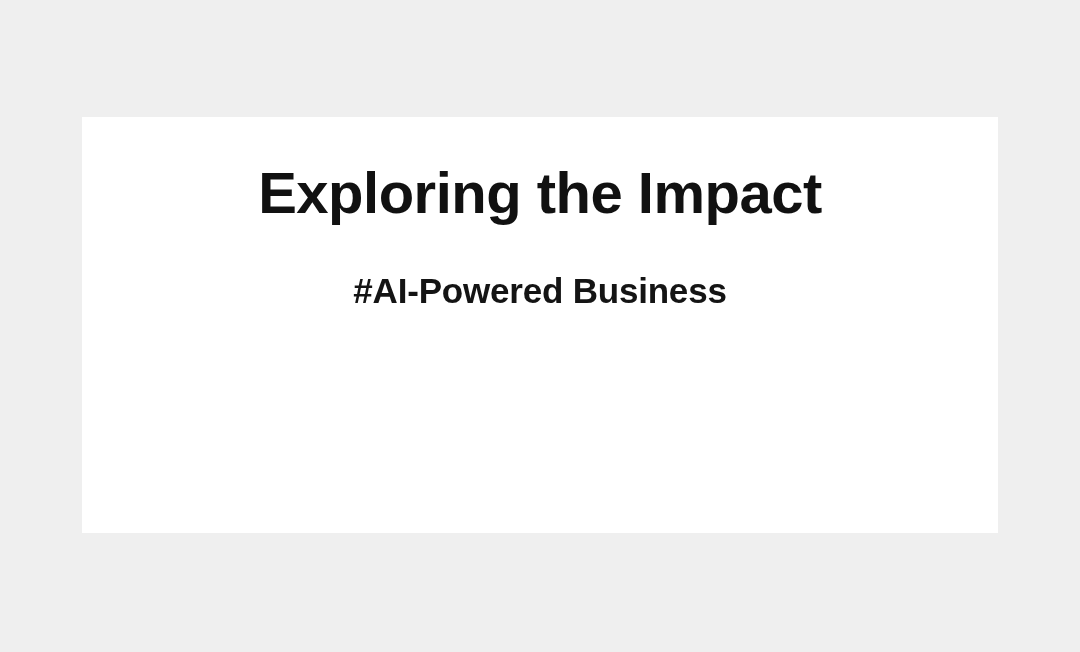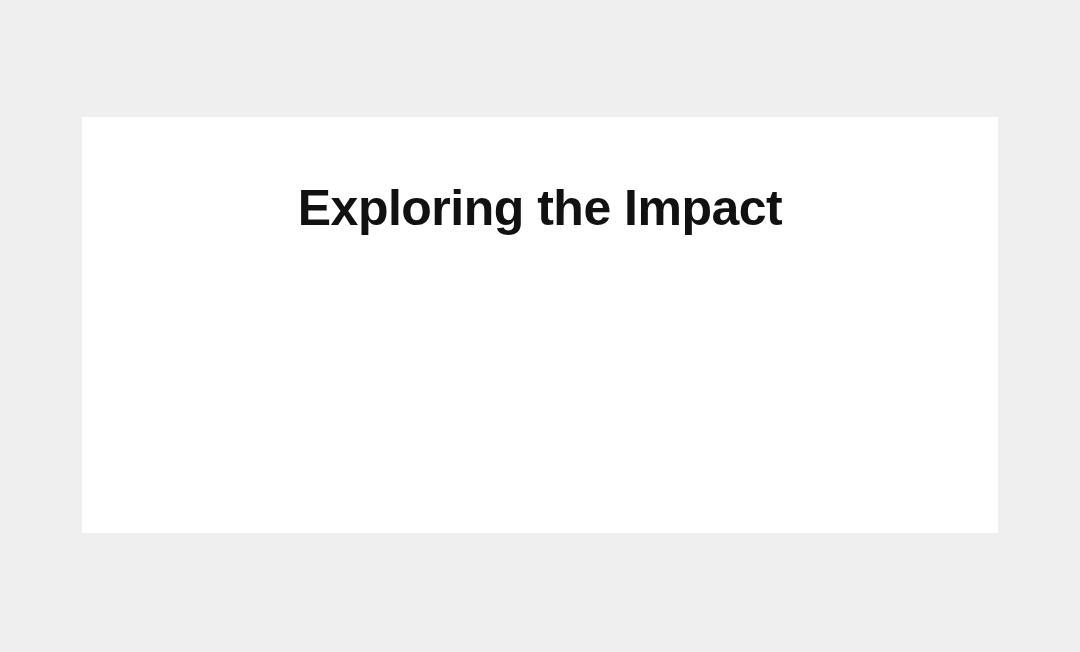--- a/index.html
+++ b/index.html
@@ -29,28 +29,28 @@
     height: 416px;
     background: #ffffff;
     box-sizing: border-box;
     display: flex;
     flex-direction: column;
     align-items: center;
     justify-content: flex-start;
   }
 
   .headline {
-    margin: 15px;
+    margin: 0;
     padding: 0;
     width: 100%;
     text-align: center;
     color: #111111;
     font-family: "Liberation Sans", sans-serif;
     font-weight: bold;
-    font-size: 50px;
+    font-size: 58px;
     line-height: 96px;
     letter-spacing: -0.5px;
     padding-top: 28px;
     box-sizing: border-box;
   }
 
   .headline-line {
     display: block;
     white-space: nowrap;
   }
@@ -74,16 +74,17 @@
 <body>
 
 <div class="canvas">
 
   <div class="title-card">
 
     <h1 class="headline">
       <span class="headline-line">Exploring the Impact</span>
     </h1>
 
+    <p class="subtitle">#AI-Powered Business</p>
 
   </div>
 
 </div>
 
 </body></html>

